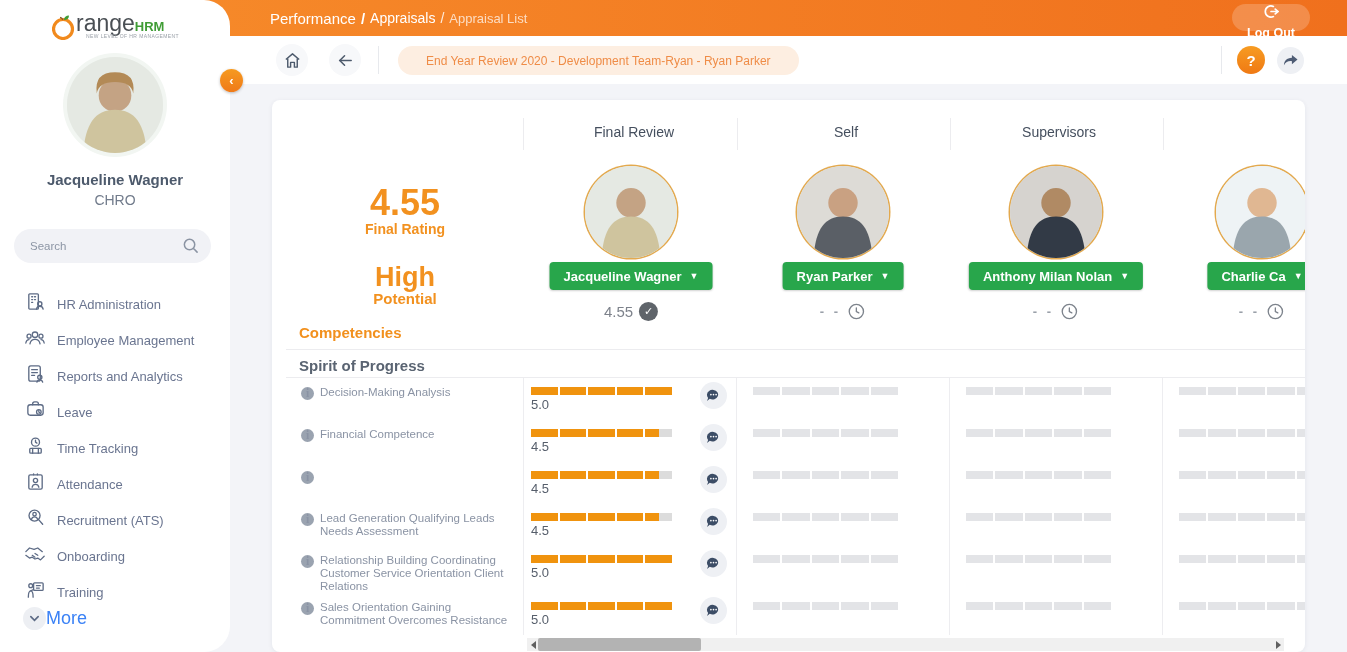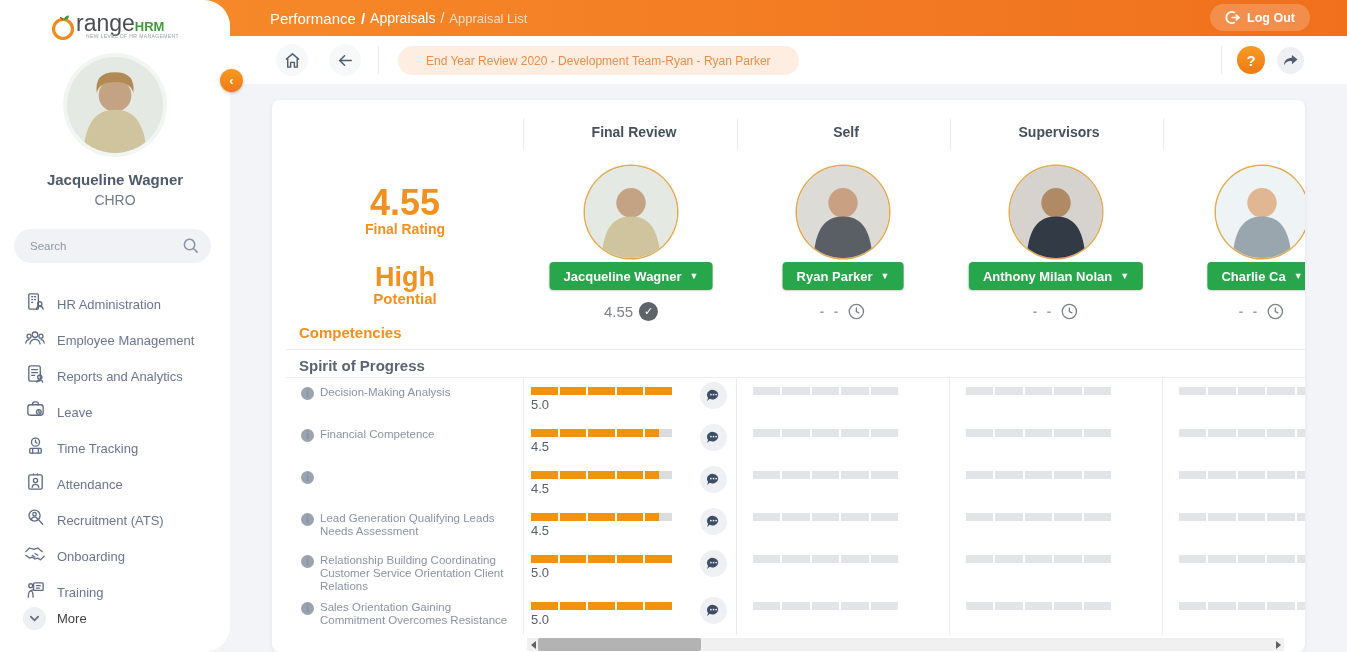--- a/index.html
+++ b/index.html
@@ -11,21 +11,21 @@
     background:linear-gradient(90deg,#f78d2b 0%,#f0701d 100%); z-index:1;
     display:flex; align-items:center; }
   .tb-title { position:absolute; left:270px; top:0; height:36px; display:flex; align-items:center; color:#fff; }
   .tb-sec { font-weight:normal; font-size:15px; }
   .tb-sep { font-weight:bold; font-size:15px; margin:0 5px; }
   .tb-sub { font-size:14px; }
   .tb-sep2 { font-size:14px; margin:0 5px; opacity:.85; }
   .tb-page { font-size:13px; opacity:.72; }
   .logout { position:absolute; right:37px; top:4px; height:27px; border:none; cursor:pointer;
     border-radius:14px; background:rgba(255,255,255,.2); color:#fff; font-size:12.5px; font-weight:bold;
-    display:flex; align-items:center; gap:7px; padding:0 15px; font-family:inherit; }
+    display:flex; align-items:center; gap:7px; padding:0 15px; font-family:inherit;flex-direction:column; }
 
   
   .toolbar { position:absolute; left:230px; top:36px; right:0; height:48px; background:#fff; z-index:1; }
   .tool-btn { position:absolute; top:8px; width:32px; height:32px; border-radius:50%; background:#f7f8fa;
     border:none; cursor:pointer; display:flex; align-items:center; justify-content:center; color:#4d5a6c; }
   .vdiv { position:absolute; top:10px; width:1px; height:28px; background:#e7e9ed; }
   .review-badge { position:absolute; left:168px; top:10px; height:29px; border-radius:15px;
     background:#fdeee1; color:#ef8c47; font-size:12px; display:flex; align-items:center; padding:0 28px; }
   .help-btn { position:absolute; right:82px; top:10px; width:28px; height:28px; border-radius:50%; border:none; cursor:pointer;
     background:linear-gradient(180deg,#f79c22,#ef7914); color:#fff; font-weight:bold; font-size:15px; }
@@ -48,30 +48,30 @@
     font-size:11.5px; color:#5b6575; outline:none; font-family:inherit; }
   .search-input::placeholder { color:#8d96a5; }
   .search-ic { position:absolute; right:12px; top:8px; color:#8b94a3; }
   .menu { position:absolute; left:0; top:276px; width:230px; }
   .mi { height:36px; display:flex; align-items:flex-end; cursor:pointer; }
   .mi .ic { width:24px; margin-left:23px; display:flex; align-items:center; justify-content:center; color:#5d6b85; }
   .mi .lbl { margin-left:10px; font-size:13px; color:#6a7590; }
   .more-row { position:absolute; left:0; top:606px; width:230px; height:24px; display:flex; align-items:center; cursor:pointer; }
   .more-chip { margin-left:23px; width:23px; height:23px; border-radius:50%; background:#edeff3; color:#5d6b85;
     display:flex; align-items:center; justify-content:center; font-size:11px; }
-  .more-lbl { margin-left:11px; font-size:13px; color:#404040; }
+  .more-lbl { margin-left:0; font-size:18px; color:#3b82f6; }
   .collapse-btn { position:absolute; left:220px; top:69px; width:23px; height:23px; border-radius:50%; z-index:3; border:none; cursor:pointer;
     background:linear-gradient(180deg,#f69a20,#ef7a19); color:#fff; font-size:13px; font-weight:bold; line-height:21px; box-shadow:0 1px 3px rgba(0,0,0,.25); }
 
   
   .card { position:absolute; left:272px; top:100px; width:1033px; height:552px; background:#fff;
     border-radius:8px; box-shadow:0 1px 5px rgba(30,40,70,.07); overflow:hidden; }
   .hdiv { position:absolute; height:1px; background:#ececef; left:14px; right:0; }
   .col-vdiv { position:absolute; width:1px; background:#ececef; top:18px; height:32px; }
-  .col-header { position:absolute; top:24px; transform:translateX(-50%); font-size:14px; font-weight:bold; color:#454f5e; white-space:nowrap;padding-left:6px; }
+  .col-header { position:absolute; top:24px; transform:translateX(-50%); font-size:14px; font-weight:normal; color:#454f5e; white-space:nowrap;padding-left:6px; }
 
   .summary { position:absolute; left:27px; top:84px; width:212px; text-align:center; color:#f2911f; }
   .sum-val { font-size:36px; font-weight:bold; line-height:38px; }
   .sum-lab { font-size:14px; font-weight:bold; line-height:15px; }
   .sum-pot1 { font-size:27px; font-weight:bold; line-height:28px; margin-top:26px; }
   .sum-pot2 { font-size:15px; font-weight:bold; line-height:16px; }
 
   .person { position:absolute; top:62px; width:0; }
   .pav { position:absolute; left:-46px; top:4px; width:92px; height:92px; border-radius:50%; overflow:hidden;
     box-shadow:0 0 0 1.5px #e3a94e; background:#eef1f0; }

